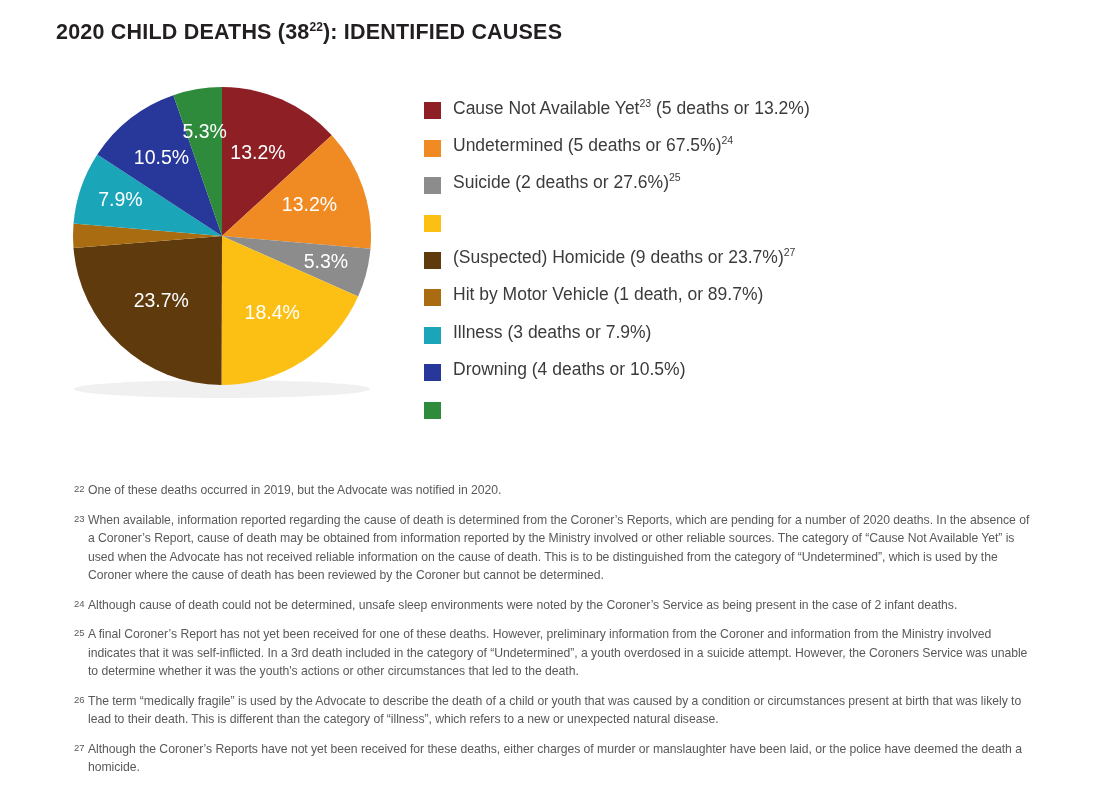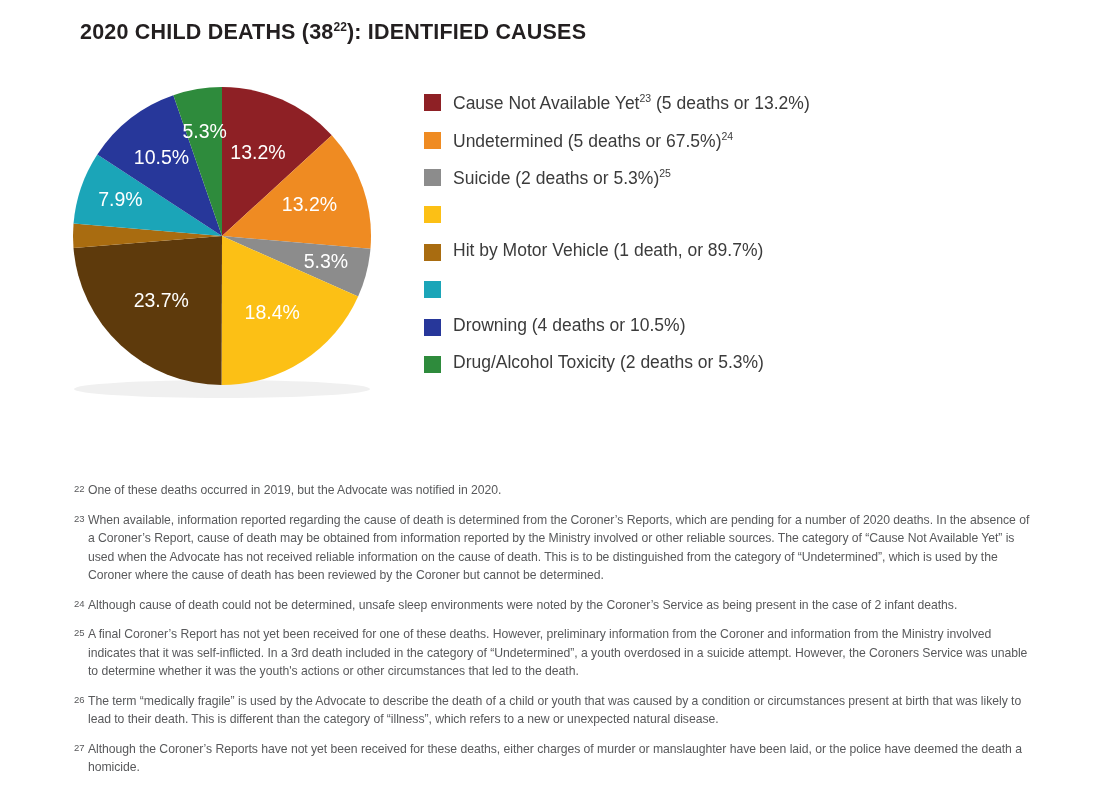--- a/index.html
+++ b/index.html
@@ -11,21 +11,21 @@
     width: 1116px;
     height: 792px;
     position: relative;
     font-family: "Liberation Sans", sans-serif;
     overflow: hidden;
   }
 
   
   #chart-title {
     position: absolute;
-    left: 80px;
+    left: 56px;
     top: 20px;
     font-size: 21.5px;
     font-weight: bold;
     color: #231f20;
     letter-spacing: 0.2px;
     white-space: nowrap;
   }
   #chart-title .sup {
     font-size: 12px;
     vertical-align: super;
@@ -56,21 +56,21 @@
 
   
   #legend {
     position: absolute;
     left: 424px;
     top: 82px;
     width: 640px;
   }
   .legend-row {
     display: flex;
-    align-items: center;
+    align-items: flex-end;
     height: 37.4px;
   }
   .legend-swatch {
     width: 17px;
     height: 17px;
     flex: 0 0 17px;
     margin-top: 4px;
   }
   .legend-label {
     margin-left: 12px;
@@ -150,39 +150,43 @@
     <div class="legend-row">
       <span class="legend-swatch" style="background: rgb(142, 32, 37);"></span>
       <span class="legend-label"><span>Cause Not Available Yet</span><span class="sup">23</span><span> (5 deaths or 13.2%)</span></span>
     </div>
     <div class="legend-row">
       <span class="legend-swatch" style="background: rgb(239, 139, 34);"></span>
       <span class="legend-label"><span>Undetermined (5 deaths or 67.5%)</span><span class="sup">24</span></span>
     </div>
     <div class="legend-row">
       <span class="legend-swatch" style="background: rgb(140, 140, 140);"></span>
-      <span class="legend-label"><span>Suicide (2 deaths or 5.3%)</span><span class="sup">25</span></span>
+      <span class="legend-label"><span>Suicide (2 deaths or 27.6%)</span><span class="sup">25</span></span>
     </div>
     <div class="legend-row">
       <span class="legend-swatch" style="background: rgb(252, 192, 21);"></span>
+    </div>
+    <div class="legend-row">
+      <span class="legend-swatch" style="background: rgb(94, 58, 12);"></span>
+      <span class="legend-label"><span>(Suspected) Homicide (9 deaths or 23.7%)</span><span class="sup">27</span></span>
     </div>
     <div class="legend-row">
       <span class="legend-swatch" style="background: rgb(169, 108, 16);"></span>
       <span class="legend-label"><span>Hit by Motor Vehicle (1 death, or 89.7%)</span></span>
     </div>
     <div class="legend-row">
       <span class="legend-swatch" style="background: rgb(27, 165, 184);"></span>
+      <span class="legend-label"><span>Illness (3 deaths or 7.9%)</span></span>
     </div>
     <div class="legend-row">
       <span class="legend-swatch" style="background: rgb(39, 55, 154);"></span>
       <span class="legend-label"><span>Drowning (4 deaths or 10.5%)</span></span>
     </div>
     <div class="legend-row">
       <span class="legend-swatch" style="background: rgb(46, 139, 60);"></span>
-      <span class="legend-label"><span>Drug/Alcohol Toxicity (2 deaths or 5.3%)</span></span>
     </div>
   </div>
 
 <div id="footnotes">
     <div class="footnote">
       <sup class="footnote-marker">22</sup>
       <div class="footnote-text">One of these deaths occurred in 2019, but the Advocate was notified in 2020.</div>
     </div>
     <div class="footnote">
       <sup class="footnote-marker">23</sup>

